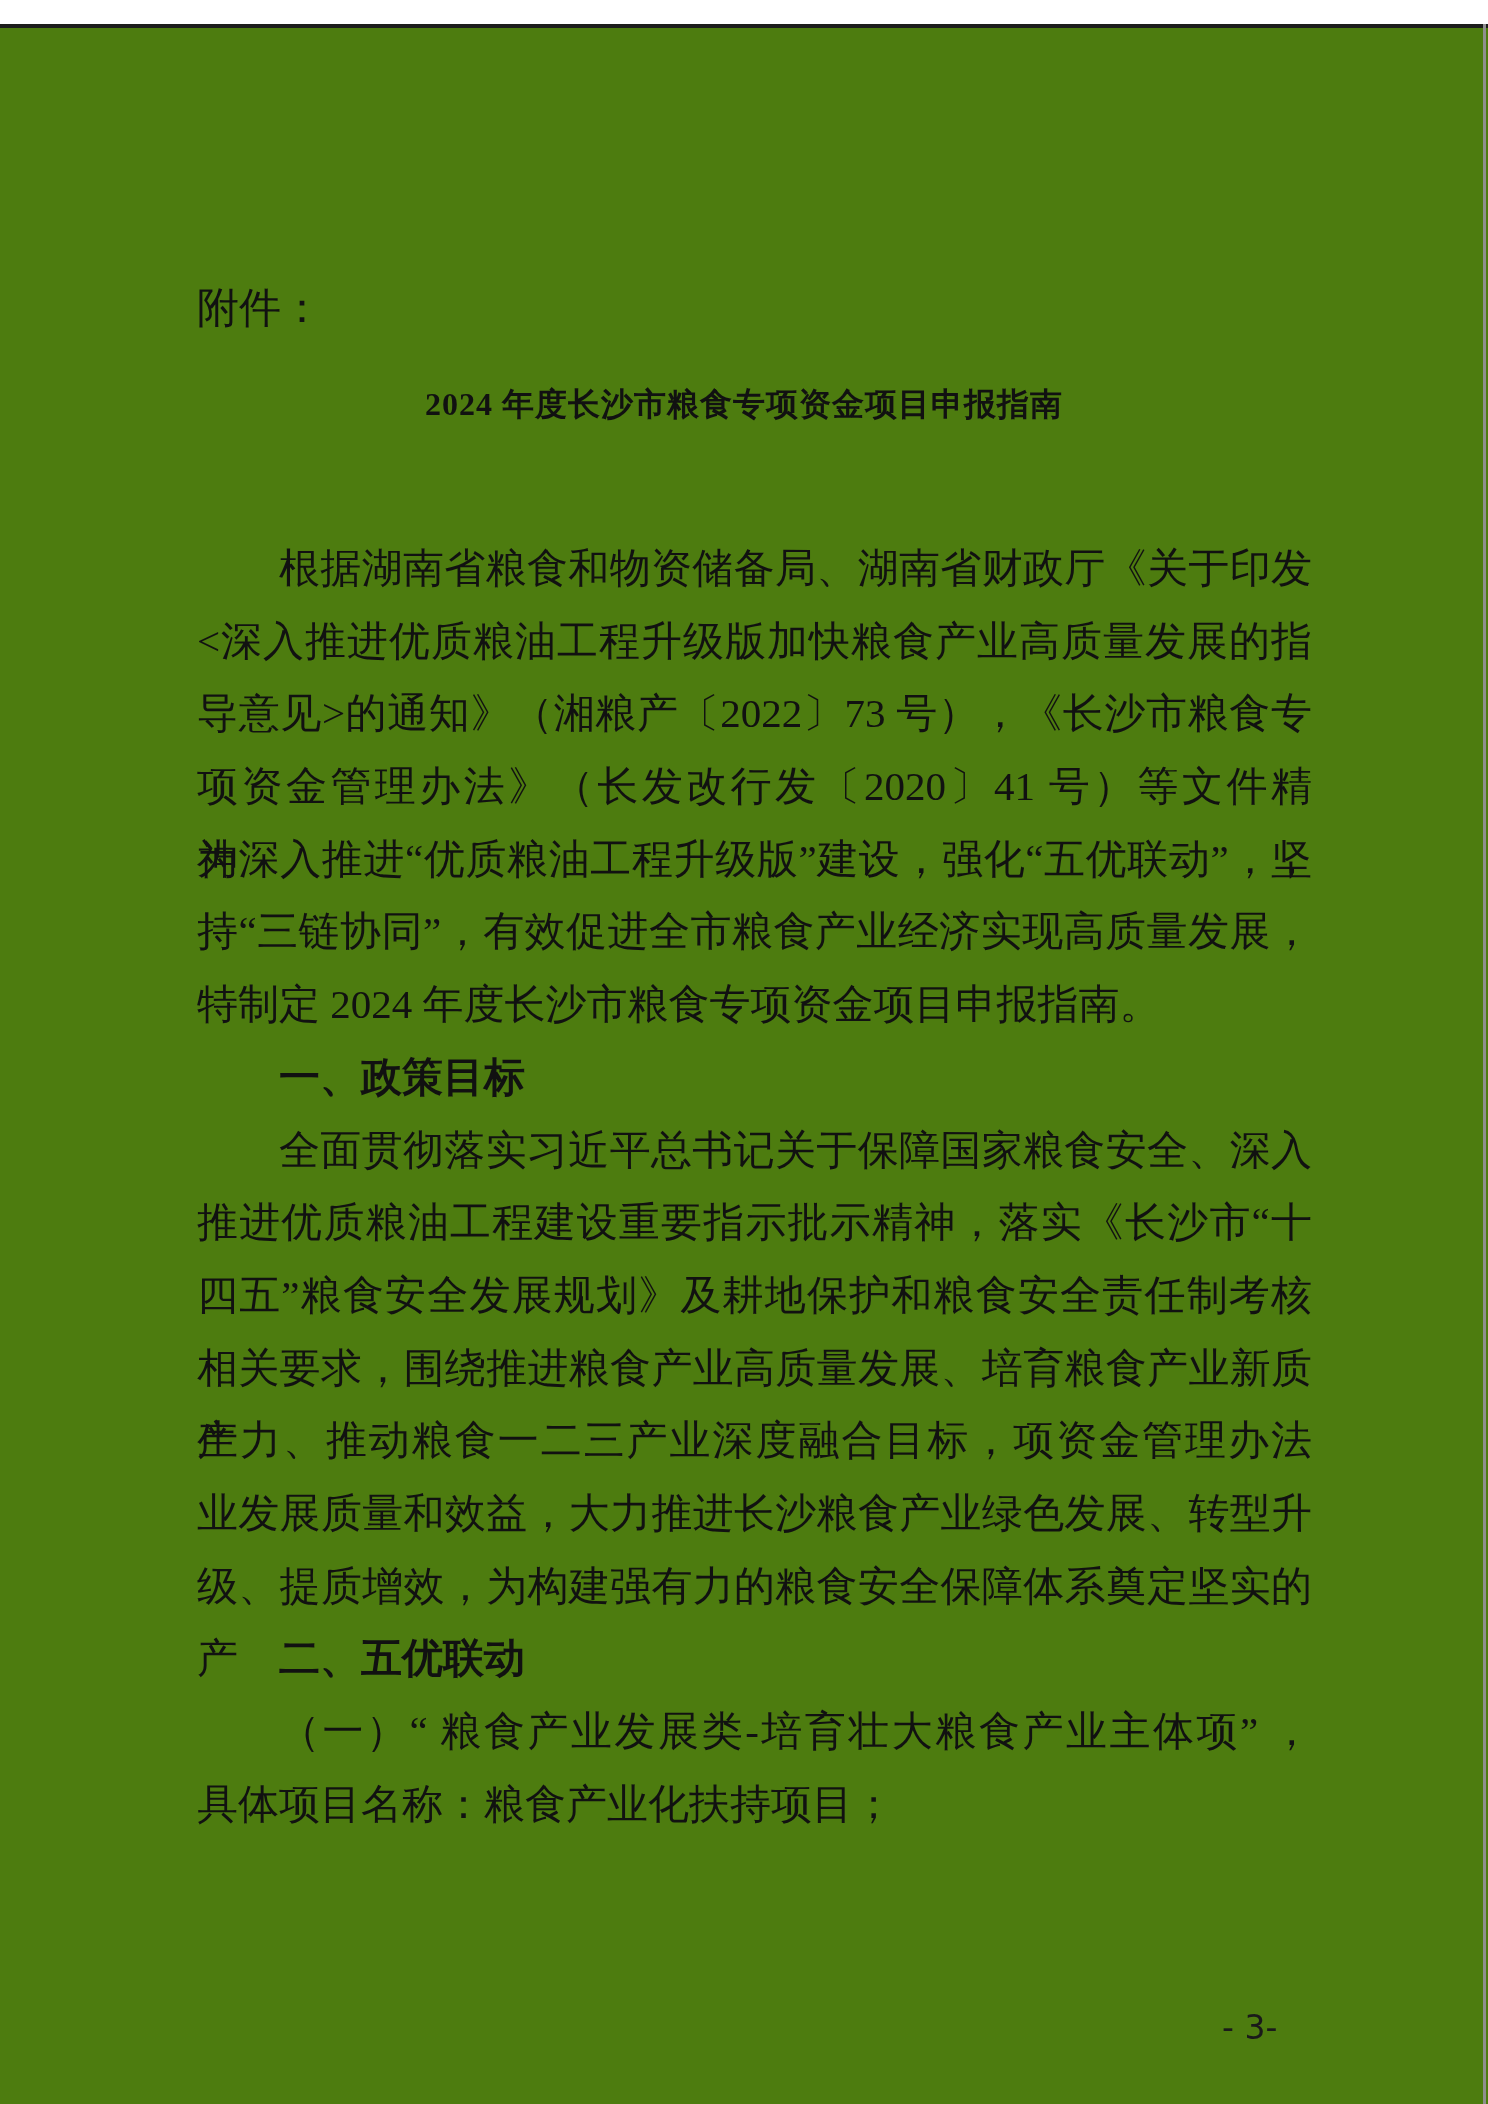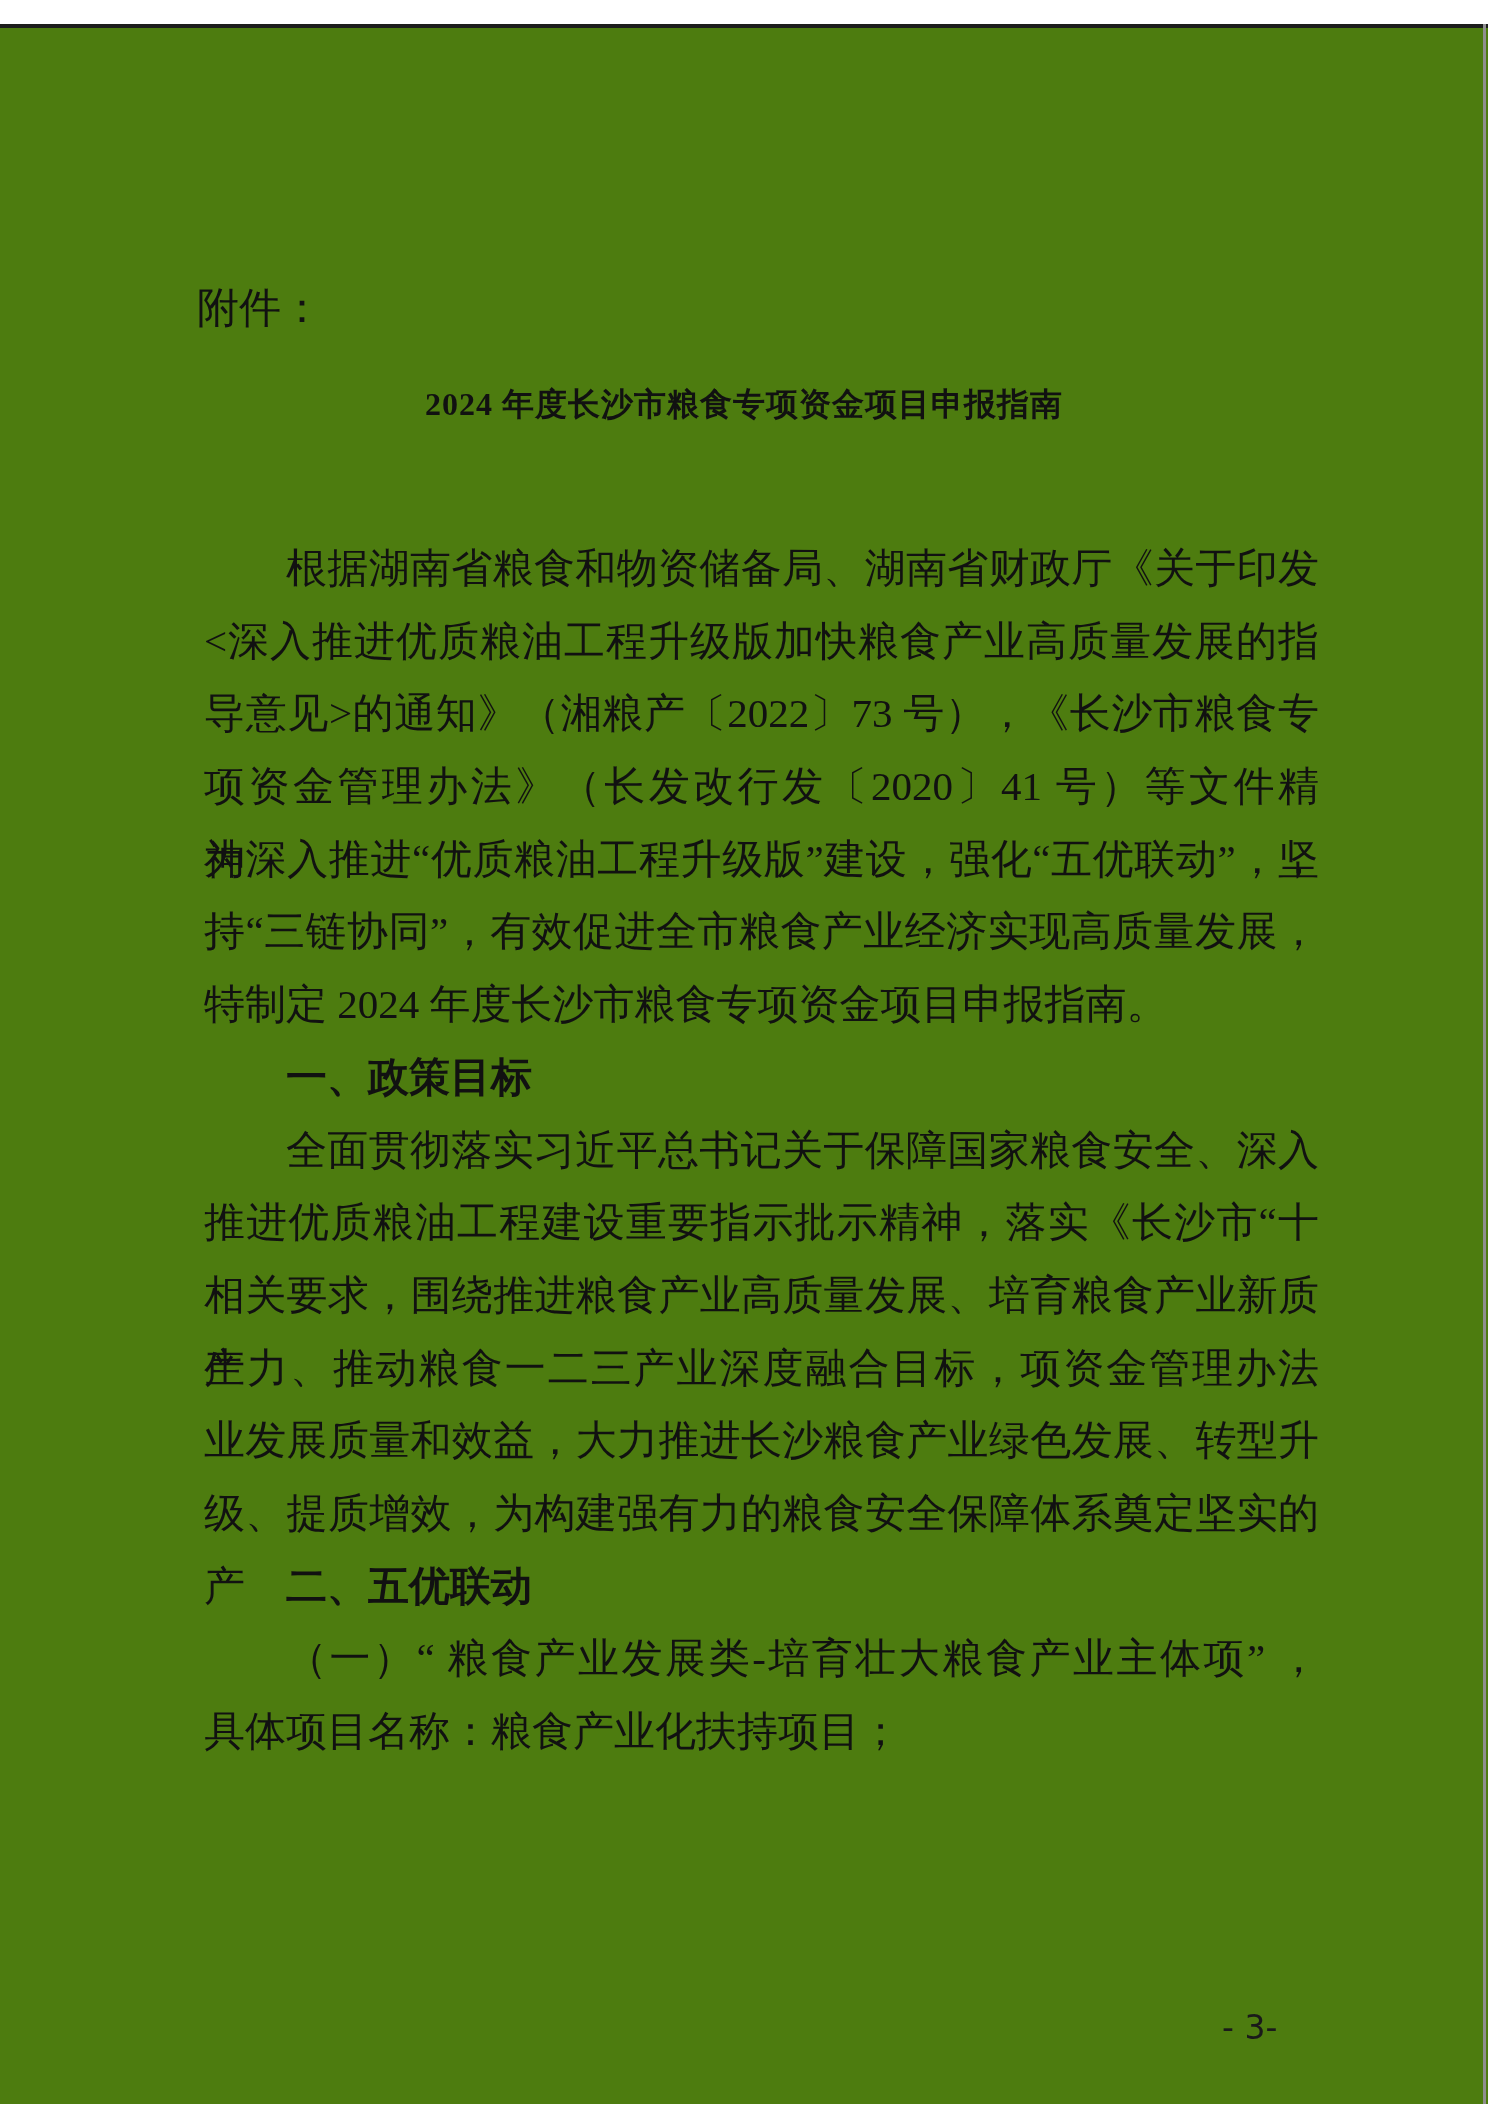--- a/index.html
+++ b/index.html
@@ -47,21 +47,21 @@
     text-align: center;
     font-size: 32px;
     line-height: 64px;
     font-weight: bold;
     letter-spacing: 1px;
     white-space: nowrap;
   }
   .content {
     position: absolute;
     top: 508px;
-    left: 204px;
+    left: 197px;
     width: 1115px;
     font-size: 41px;
   }
   .line {
     height: 72.7px;
     line-height: 72.7px;
     white-space: nowrap;
     text-align: left;
   }
   .line.justify {
@@ -102,20 +102,21 @@
       <div class="line justify indent">根据湖南省粮食和物资储备局、湖南省财政厅《关于印发</div>
       <div class="line justify">&lt;深入推进优质粮油工程升级版加快粮食产业高质量发展的指</div>
       <div class="line justify">导意见&gt;的通知》（湘粮产〔2022〕73 号），《长沙市粮食专</div>
       <div class="line justify">项资金管理办法》（长发改行发〔2020〕41 号）等文件精神，</div>
       <div class="line justify">为深入推进“优质粮油工程升级版”建设，强化“五优联动”，坚</div>
       <div class="line justify">持“三链协同”，有效促进全市粮食产业经济实现高质量发展，</div>
       <div class="line">特制定 2024 年度长沙市粮食专项资金项目申报指南。</div>
       <div class="line indent bold">一、政策目标</div>
       <div class="line justify indent">全面贯彻落实习近平总书记关于保障国家粮食安全、深入</div>
       <div class="line justify">推进优质粮油工程建设重要指示批示精神，落实《长沙市“十</div>
+      <div class="line justify">四五”粮食安全发展规划》及耕地保护和粮食安全责任制考核</div>
       <div class="line justify">相关要求，围绕推进粮食产业高质量发展、培育粮食产业新质生</div>
       <div class="line justify">产力、推动粮食一二三产业深度融合目标，项资金管理办法</div>
       <div class="line justify">业发展质量和效益，大力推进长沙粮食产业绿色发展、转型升</div>
       <div class="line justify">级、提质增效，为构建强有力的粮食安全保障体系奠定坚实的产</div>
       <div class="line indent bold">二、五优联动</div>
       <div class="line justify indent">（一）“ 粮食产业发展类-培育壮大粮食产业主体项” ，</div>
       <div class="line">具体项目名称：粮食产业化扶持项目；</div>
     </div>
 
   <div class="page-number">- 3-</div>

